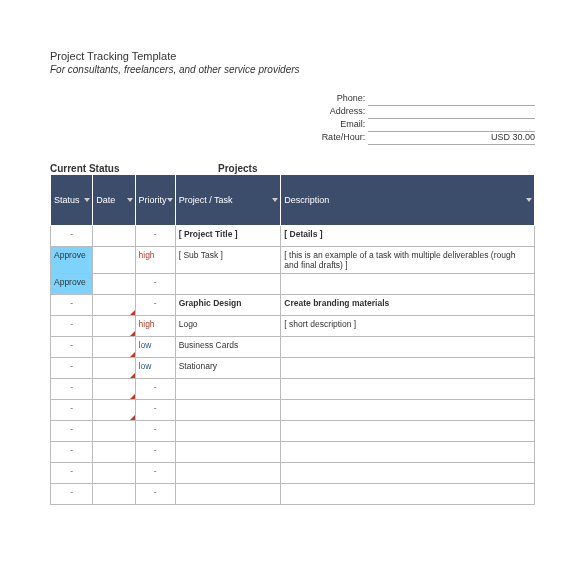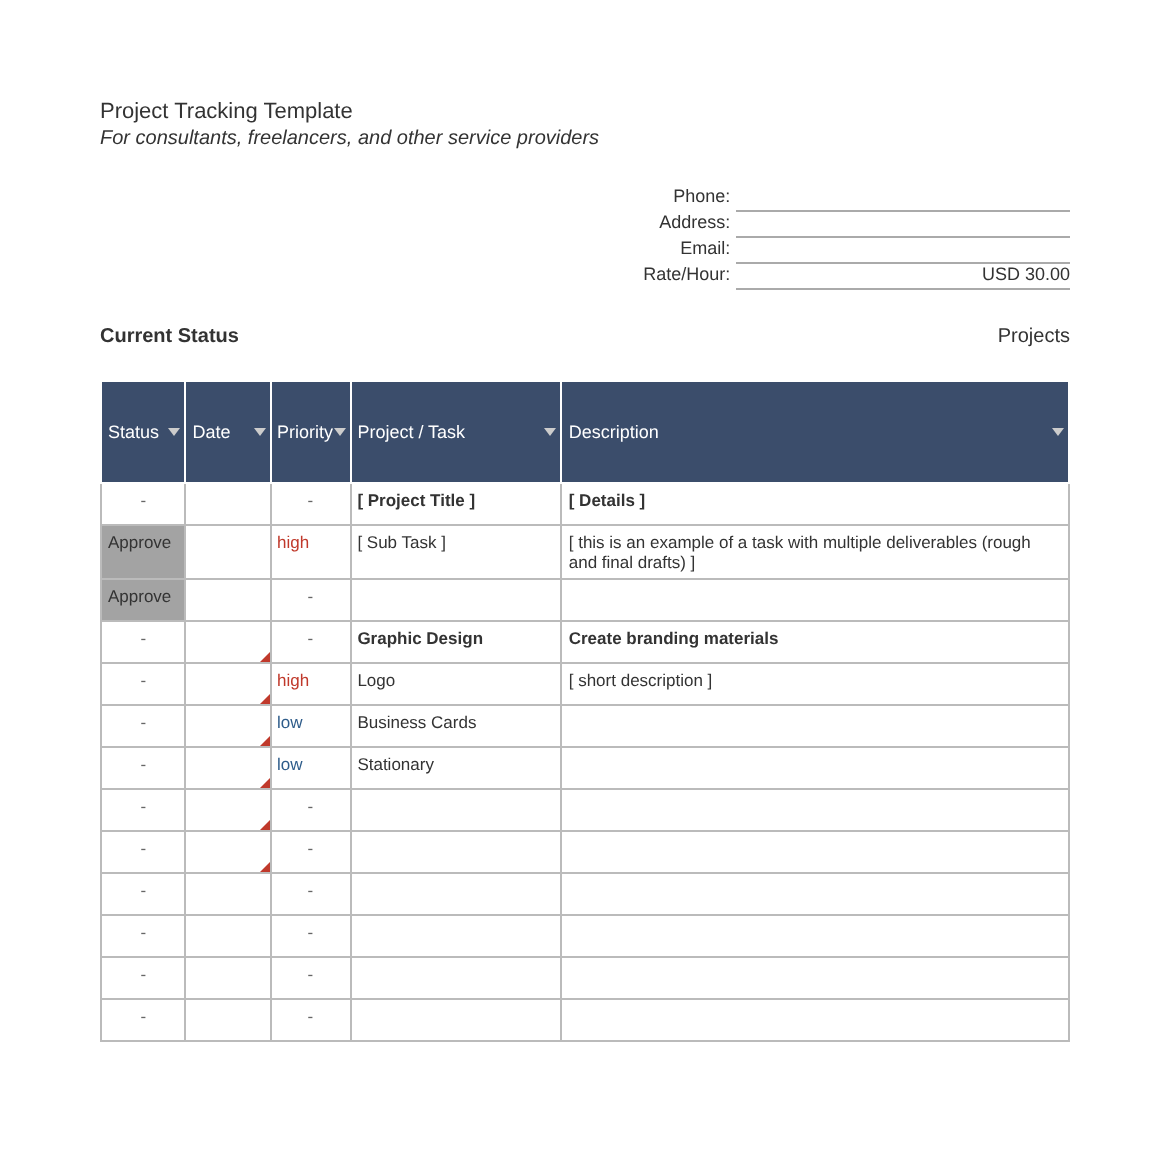--- a/index.html
+++ b/index.html
@@ -11,35 +11,35 @@
     background: #fff;
     width: 585px;
     box-sizing: border-box;
   }
   .title { font-size: 11px; margin-bottom: 2px; }
   .subtitle { font-size: 10px; font-style: italic; margin-bottom: 18px; }
   .info-block { margin-left: 160px; margin-bottom: 18px; }
   .info-row { display: flex; }
   .info-label { width: 160px; text-align: right; padding-right: 3px; font-size: 9px; }
   .info-value { border-bottom: 1px solid #aaa; width: 170px; min-height: 12px; font-size: 9px; padding-left: 2px; text-align: right; }
-  .section-titles { display: flex; font-size: 10px; font-weight: normal; margin-bottom: 16px; justify-content: space-between; }
+  .section-titles { display: flex; font-size: 10px; font-weight: normal; margin-bottom: 0; }
   .section-left { width: 128px; font-weight: bold; }
-  .section-right { font-weight: normal; padding-left: 40px; }
+  .section-right { font-weight: bold; padding-left: 40px; }
   table { border-collapse: collapse; width: 100%; table-layout: fixed; }
   th { background: #3b4d6b; color: #fff; font-size: 9px; font-weight: normal; text-align: left; padding: 20px 3px; border: 1px solid #fff; position: relative; }
   th .arrow { position: absolute; right: 2px; top: 50%; transform: translateY(-50%); width:0; height:0; border-left: 3px solid transparent; border-right: 3px solid transparent; border-top: 4px solid #ccc; }
   td { border: 1px solid #bbb; font-size: 8.5px; padding: 3px; vertical-align: top; height: 14px; position: relative; }
   .col-status { width: 40px; }
   .col-date { width: 40px; }
   .col-priority { width: 38px; }
   .col-project { width: 100px; }
   .col-desc { width: 240px; }
   .dash { text-align: center; color: #666; }
   .bold { font-weight: bold; }
-  .green-cell { background: #a3a3a3; }
+  .green-cell { background: #7dd3fc; }
   .high { color: #c0392b; }
   .low { color: #2e5c8a; }
   .red-corner::after {
     content:''; position:absolute; right:0; bottom:0;
     width:0; height:0;
     border-left:5px solid transparent;
     border-bottom:5px solid #c0392b;
   }
 </style>
 </head>

